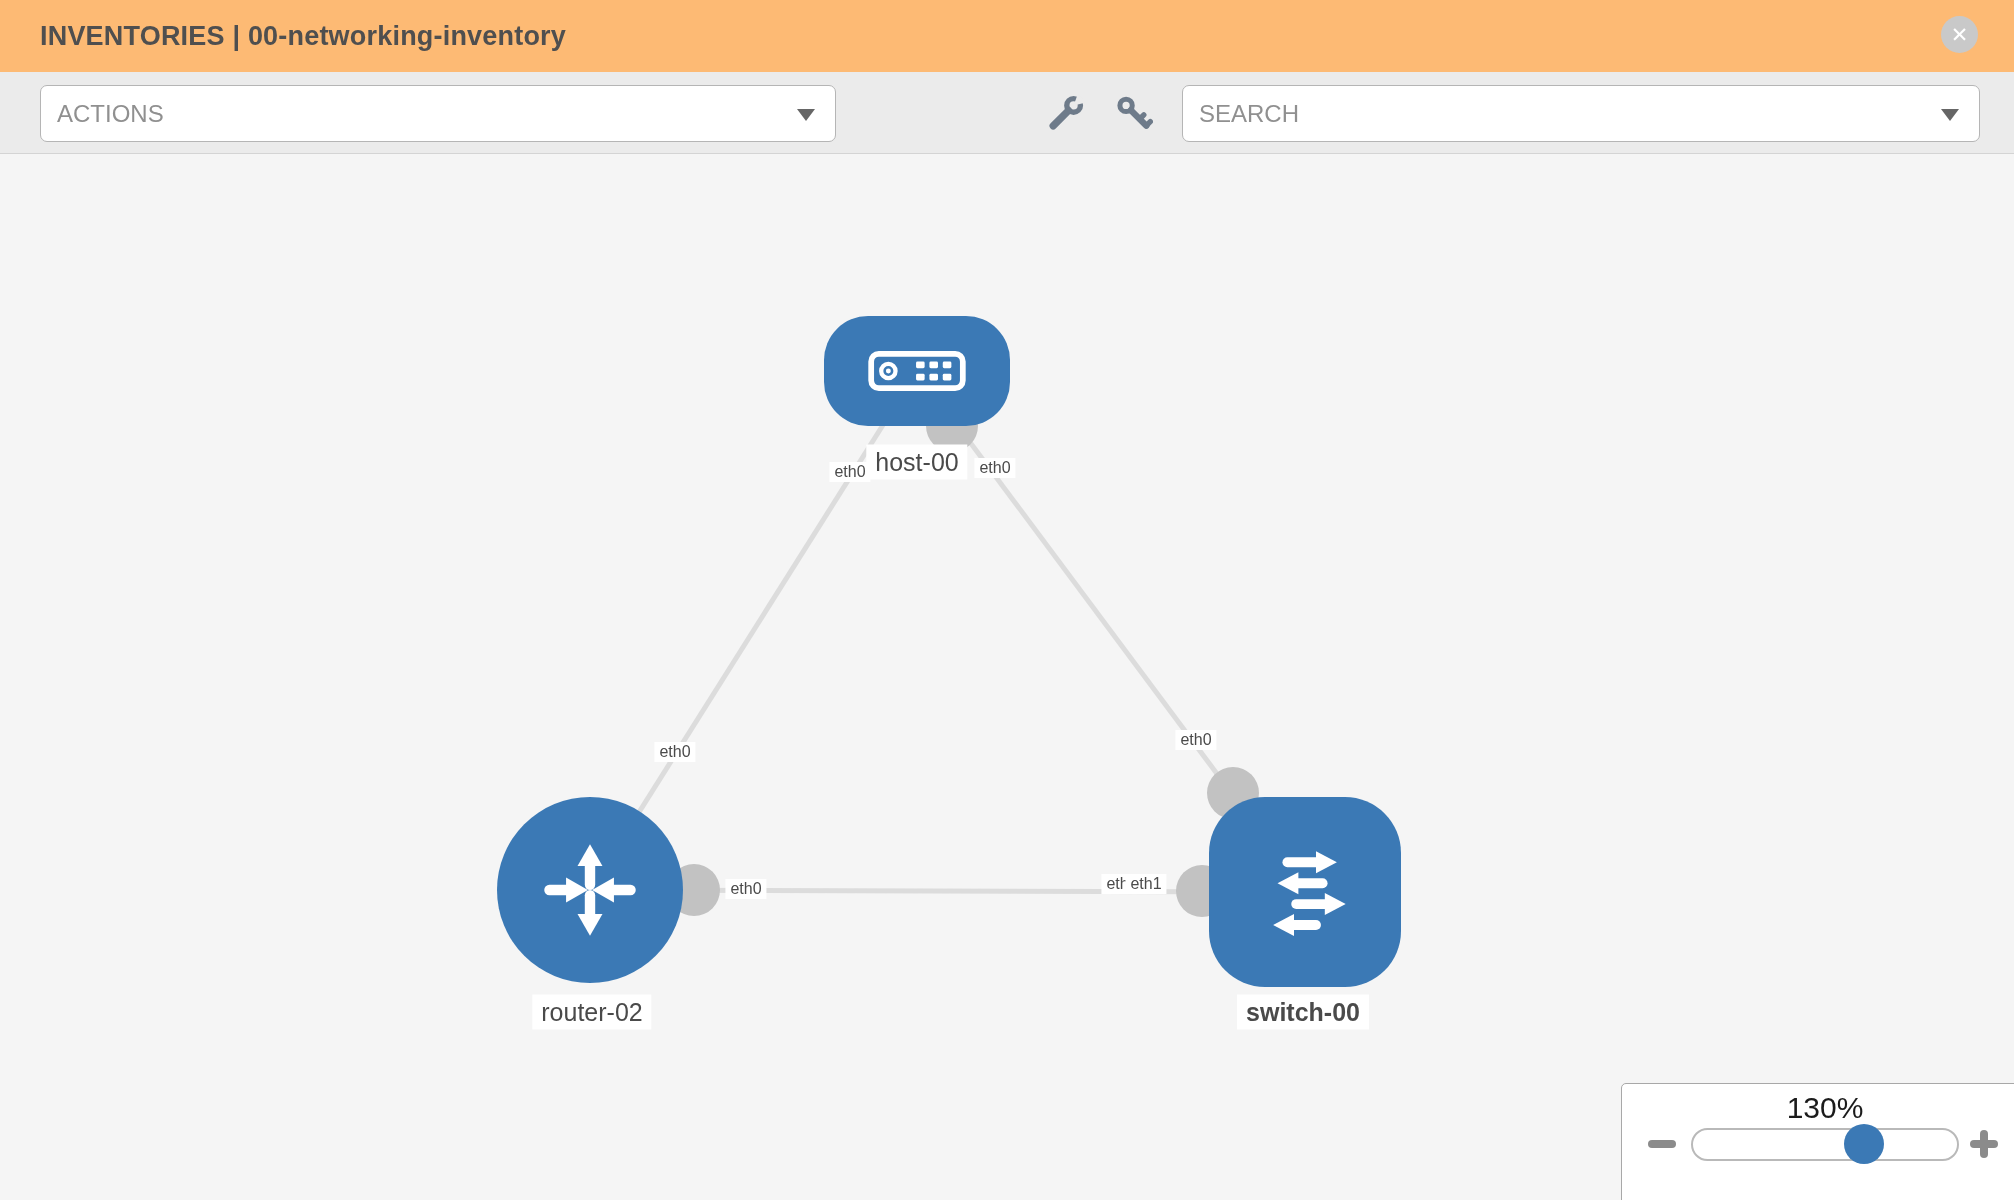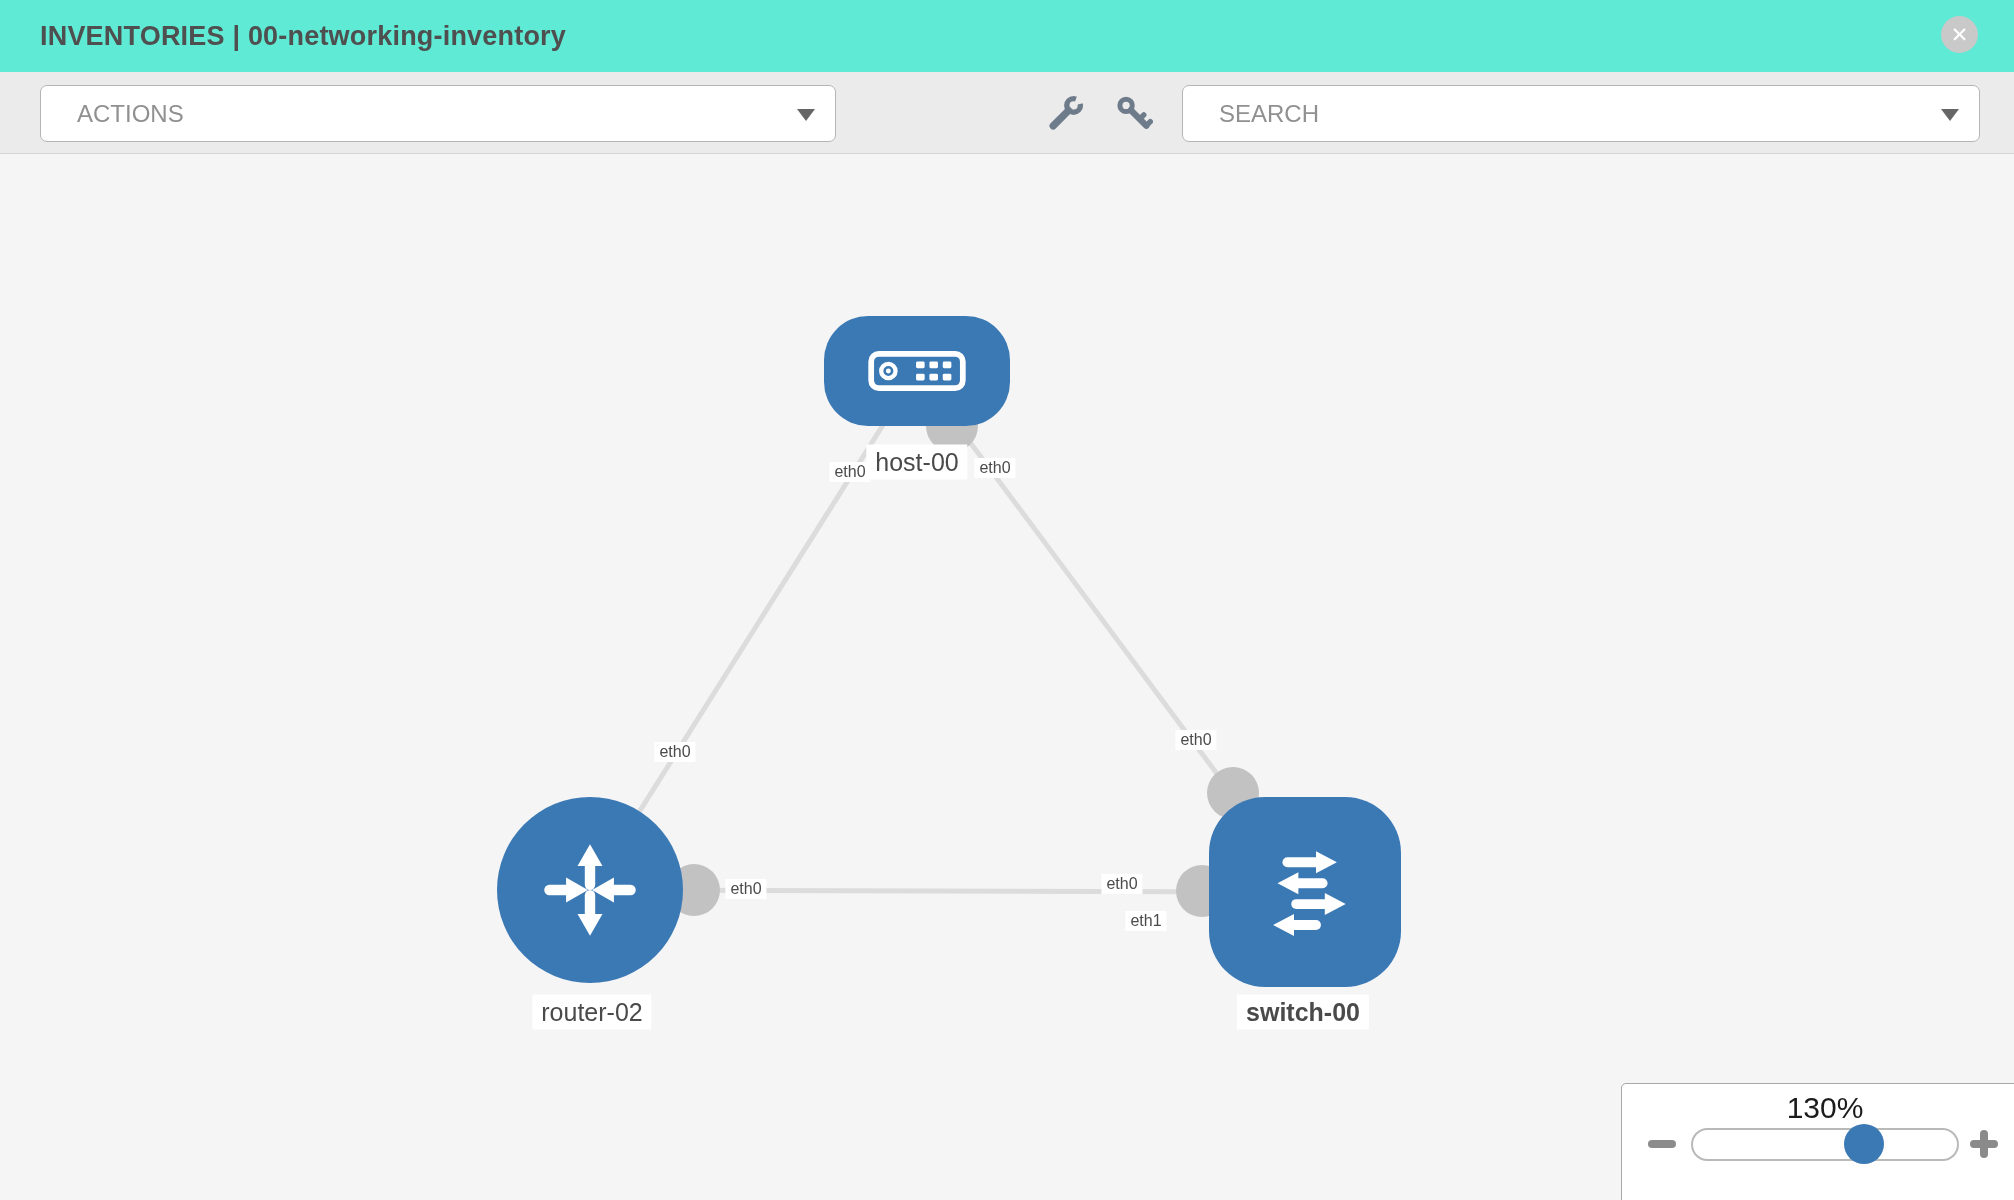--- a/index.html
+++ b/index.html
@@ -3,33 +3,33 @@
 <meta charset="utf-8">
 <style>
   html,body{margin:0;padding:0;}
   body{
     width:2014px;height:1200px;position:relative;overflow:hidden;
     background:#f5f5f5;
     font-family:"Liberation Sans","DejaVu Sans",sans-serif;
     -webkit-font-smoothing:antialiased;
   }
   
-  .hdr{position:absolute;top:0;left:0;right:0;height:72px;background:#5eead4;
+  .hdr{position:absolute;top:0;left:0;right:0;height:72px;background:#fdba74;
        border-bottom:1px solid #e3e3e3;z-index:30;}
   .hdr h1{position:absolute;left:40px;top:50%;transform:translateY(-50%);
           margin:0;font-size:27px;font-weight:bold;color:#4f4f4f;letter-spacing:.2px;}
   .close-btn{position:absolute;right:36px;top:16px;width:37px;height:37px;border-radius:50%;
              background:#c9c9c9;display:flex;align-items:center;justify-content:center;cursor:pointer;}
   .close-btn span{color:#ffffff;font-size:21px;font-weight:bold;line-height:1;}
   
   .tbar{position:absolute;top:72px;left:0;right:0;height:81px;background:#ebebeb;
         border-bottom:1px solid #d4d4d4;z-index:30;}
   .dd{position:absolute;top:13px;height:57px;background:#ffffff;border:1px solid #b5b5b5;
       border-radius:7px;box-sizing:border-box;display:flex;align-items:center;
-      font-size:24px;color:#909090;padding:0 46px 0 36px;cursor:pointer;}
+      font-size:24px;color:#909090;padding:0 46px 0 16px;cursor:pointer;}
   .dd .caret{position:absolute;right:20px;top:50%;margin-top:-5px;width:0;height:0;
              border-left:9px solid transparent;border-right:9px solid transparent;
              border-top:12px solid #666666;}
   .dd-actions{left:40px;width:796px;}
   .dd-search{left:1182px;width:798px;}
   .tool-btn{position:absolute;top:22px;width:38px;height:38px;color:#6e7b8a;cursor:pointer;}
   .tool-btn svg{width:100%;height:100%;display:block;}
   .tb-wrench{left:1047px;}
   .tb-key{left:1115px;}
   
@@ -159,21 +159,21 @@
         </svg>
       </span>
     </div>
     <div class="nlabel" style="left: 1303px; top: 859px; font-weight: bold;">switch-00</div>
     <div class="ilabel" style="left: 850px; top: 319px;">eth0</div>
     <div class="ilabel" style="left: 995px; top: 315px;">eth0</div>
     <div class="ilabel" style="left: 675px; top: 599px;">eth0</div>
     <div class="ilabel" style="left: 1196px; top: 587px;">eth0</div>
     <div class="ilabel" style="left: 746px; top: 736px;">eth0</div>
     <div class="ilabel" style="left: 1122px; top: 731px;">eth0</div>
-    <div class="ilabel" style="left: 1146px; top: 768px;">eth1</div>
+    <div class="ilabel" style="left: 1146px; top: 731px;">eth1</div>
   </div>
 
 <div class="zoom-panel">
   <div class="zoom-level">130%</div>
   <div class="zoom-minus" title=""></div>
   <div class="zoom-track">
   </div>
   <div class="zoom-thumb" id="zoom-thumb" style="left: 221.86px;"></div>
   <div class="zoom-plus"></div>
 </div>

